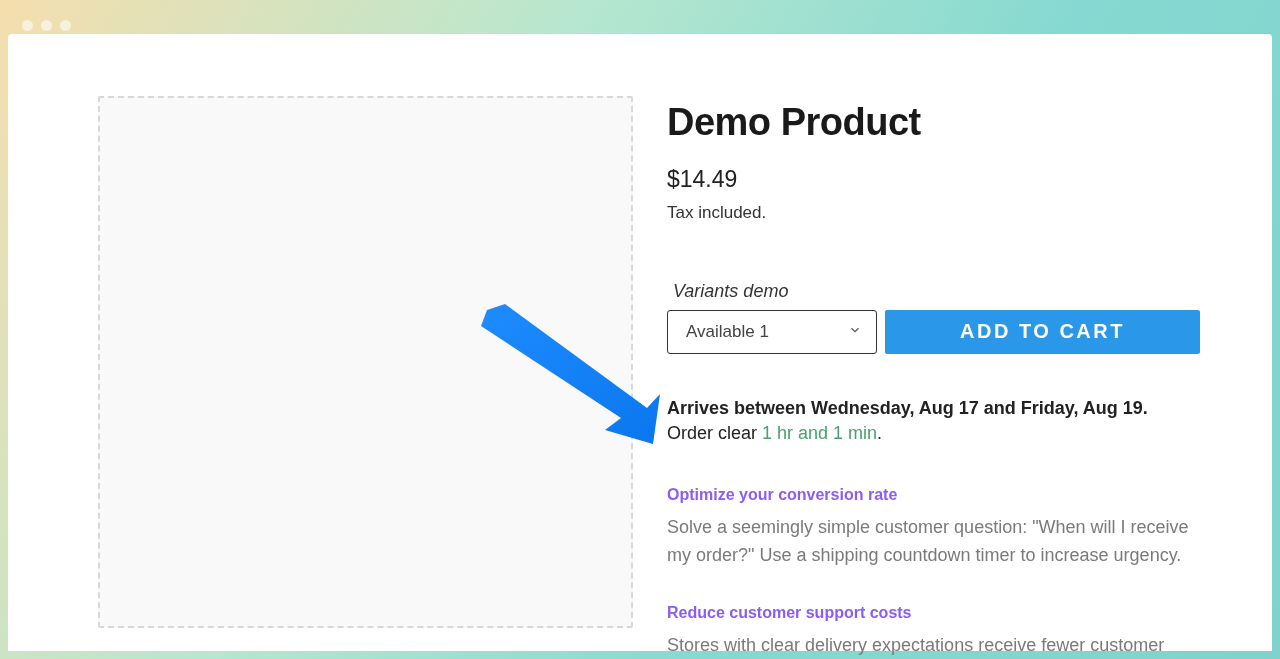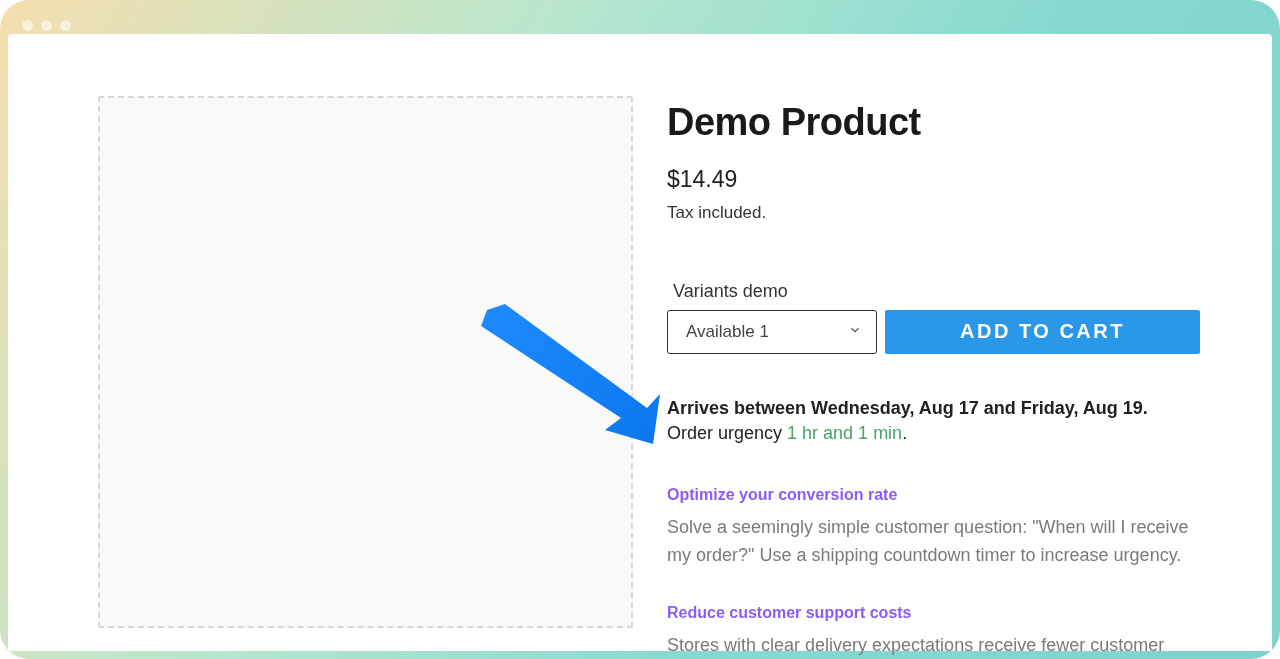--- a/index.html
+++ b/index.html
@@ -2,21 +2,20 @@
 <html><head>
   <meta charset="utf-8">
   <style>
     * { box-sizing: border-box; margin: 0; padding: 0; }
     html, body { width: 1280px; height: 659px; overflow: hidden; font-family: -apple-system, BlinkMacSystemFont, "Segoe UI", Helvetica, Arial, sans-serif; }
     .outer {
       width: 1280px; height: 659px;
       background: linear-gradient(120deg, #f5deae 0%, #b7e7cf 35%, #86d9d1 65%, #7fd3cc 100%);
       padding: 8px;
       position: relative;
-      border-radius: 29px;
     }
     .titlebar {
       height: 34px;
       display: flex;
       align-items: center;
       padding-left: 14px;
       gap: 8px;
     }
     .dot { width: 11px; height: 11px; border-radius: 50%; background: rgba(255,255,255,0.55); }
     .window {
@@ -42,21 +41,21 @@
     .arrow {
       position: absolute;
       left: 467px; top: 270px;
       pointer-events: none;
     }
     .right { flex: 1; padding-top: 6px; }
     .title { font-size: 38px; font-weight: 700; letter-spacing: -0.5px; color: #1a1a1a; line-height: 1.1; }
     .price { font-size: 23px; font-weight: 400; margin-top: 22px; color: #222; }
     .tax { font-size: 17px; margin-top: 10px; color: #333; }
     .variant-block { margin-top: 58px; }
-    .variant-label { font-size: 18px; color: #333; margin-bottom: 8px; padding-left: 6px; }
+    .variant-label { font-size: 18px; color: #333; margin-bottom: 8px; padding-left: 6px; font-style: italic; }
     .row { display: flex; gap: 8px; }
     .select {
       width: 210px; height: 44px;
       border: 1px solid #333;
       border-radius: 3px;
       display: flex; align-items: center; justify-content: space-between;
       padding: 0 14px 0 18px;
       font-size: 17px;
       color: #444;
       background: #fff;
@@ -112,21 +111,21 @@
                     </svg>
                 </span>
               </div>
               <button class="cart-btn">ADD TO CART</button>
             </div>
           </div>
 
           <div class="delivery">
             <div class="delivery-arrives">Arrives between Wednesday, Aug 17 and Friday, Aug 19.</div>
             <div class="delivery-order">
-              <span>Order urgency </span><span class="countdown">1 hr and 1 min</span><span>.</span>
+              <span>Order clear </span><span class="countdown">1 hr and 1 min</span><span>.</span>
             </div>
           </div>
 
           <div class="benefits">
             <div class="benefit-block">
               <div class="benefit-title">Optimize your conversion rate</div>
               <div class="benefit-text">Solve a seemingly simple customer question: "When will I receive my order?" Use a shipping countdown timer to increase urgency.</div>
             </div>
             <div class="benefit-block">
               <div class="benefit-title">Reduce customer support costs</div>

